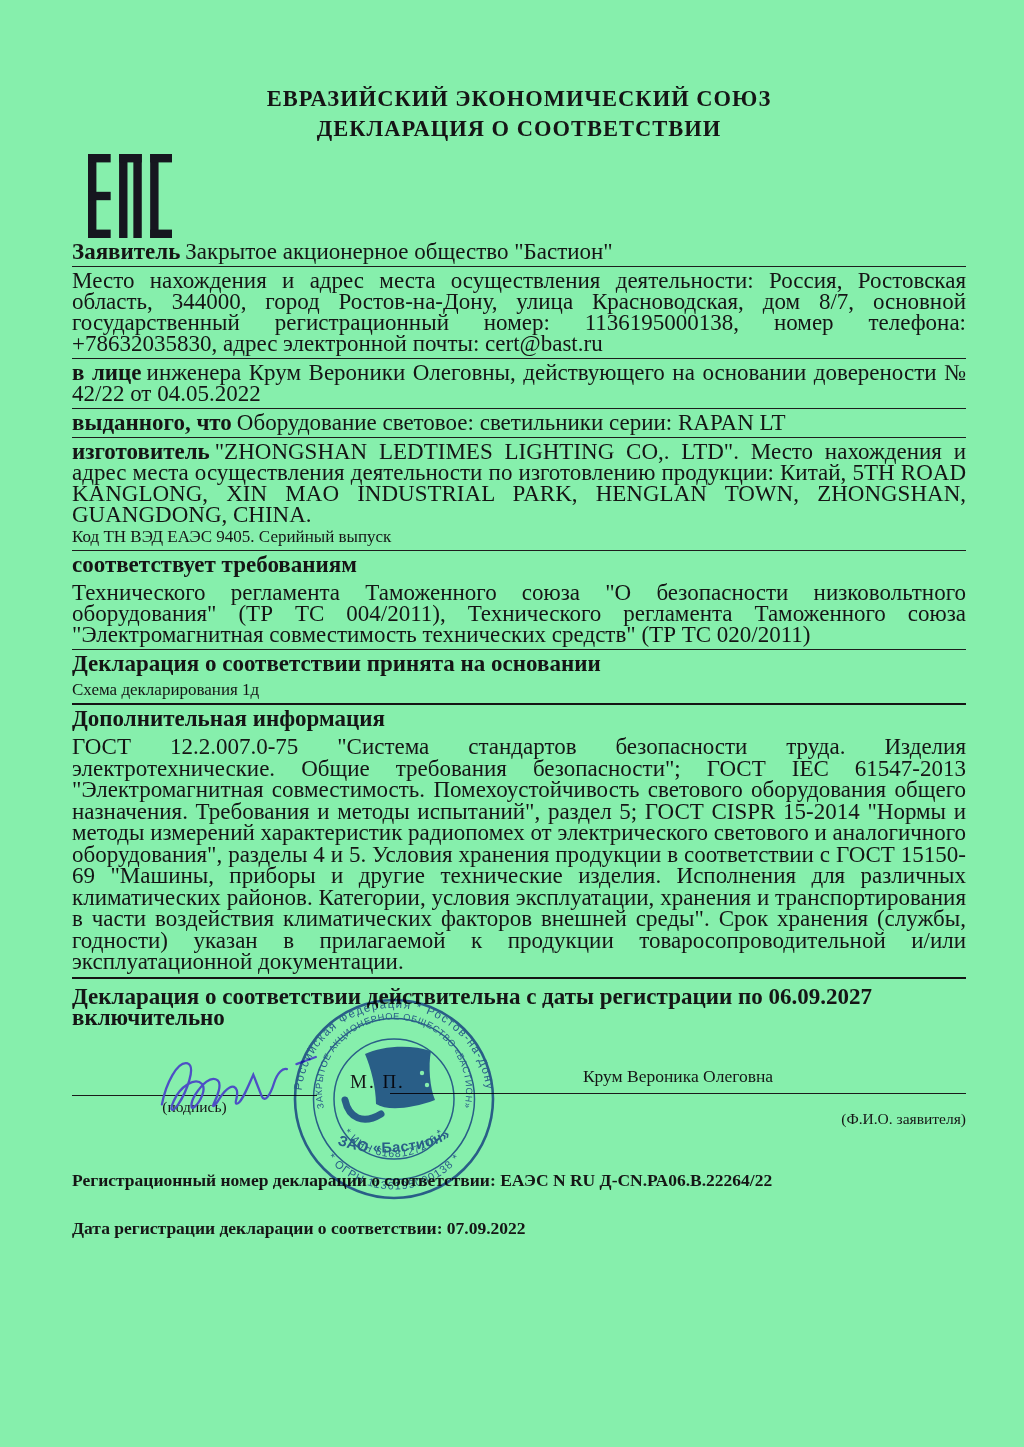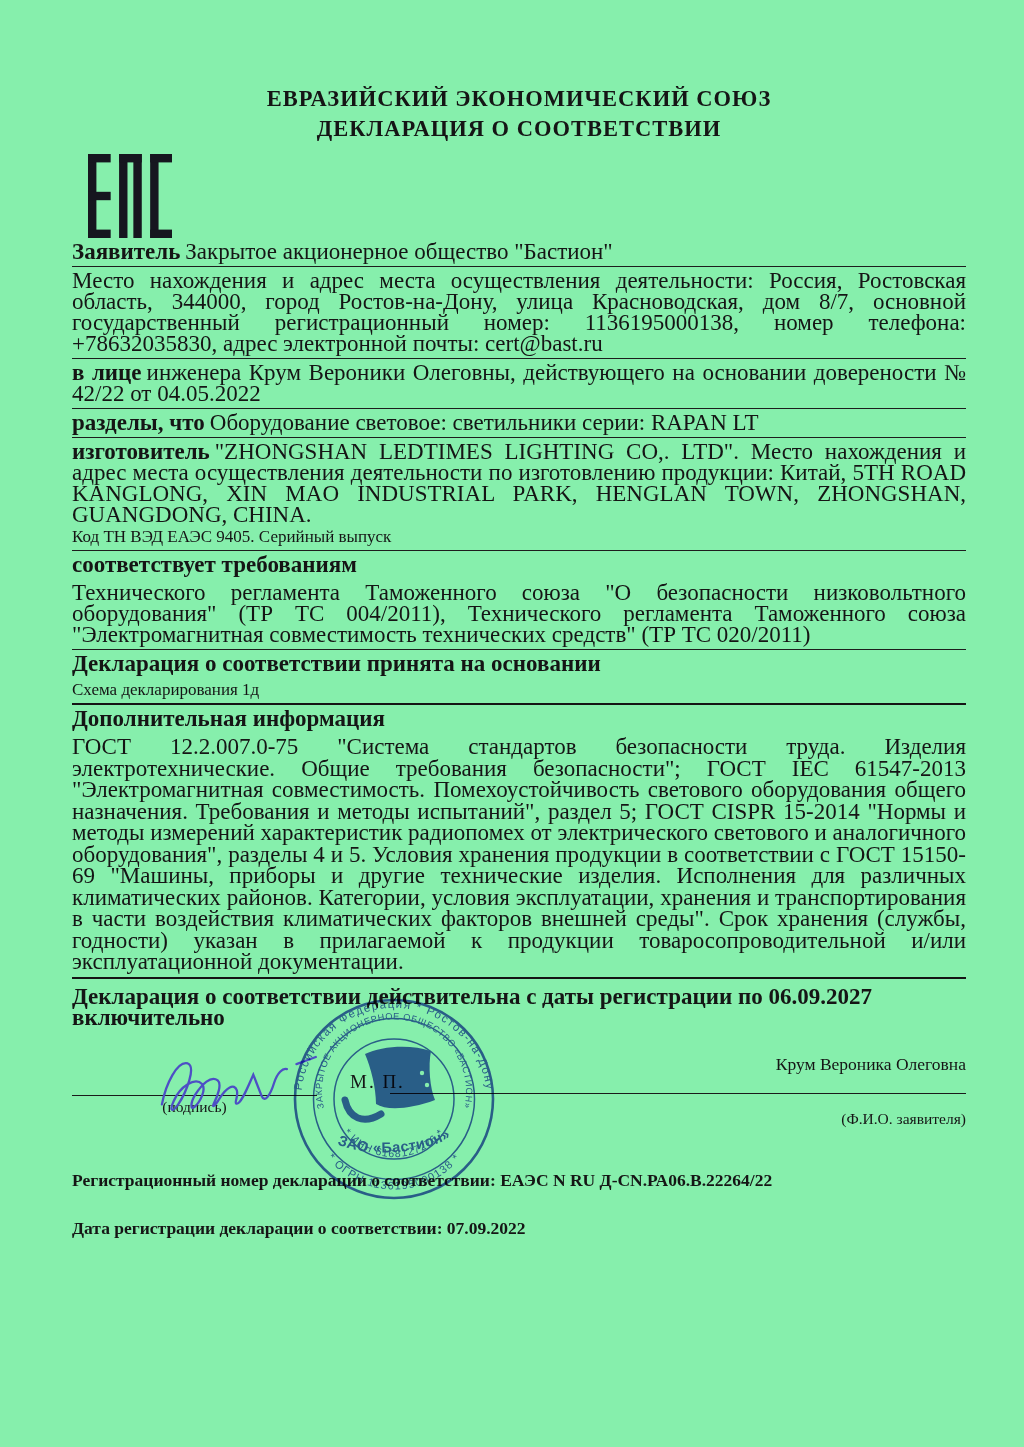--- a/index.html
+++ b/index.html
@@ -23,21 +23,21 @@
   .b { font-weight:bold; }
   .b.runin { padding-right:5px; }
   .heading { font-weight:bold; padding-top:6px; }
   .codeline { font-size:17px; line-height:21px; padding:1px 0 3px; }
 
   
   .sigblock { position:relative; margin-top:6px; height:98px; }
   .sig-line-left  { position:absolute; left:0px;   top:57px; width:245px; border-top:1.6px solid #1a1a1a; }
   .sig-line-right { position:absolute; left:318px; top:55px; width:576px; border-top:1.6px solid #1a1a1a; }
   .sig-caption-left  { position:absolute; left:0px;   top:60px; width:245px; text-align:center; font-size:15.5px; }
-  .sig-name          { position:absolute; left:318px; top:16px; width:576px; text-align:right; font-size:17.5px; }
+  .sig-name          { position:absolute; left:318px; top:28px; width:576px; text-align:center; font-size:17.5px; }
   .sig-caption-right { position:absolute; left:318px; top:72px; width:576px; text-align:right; font-size:15.5px; }
   .mp-text  { position:absolute; left:278px; top:33px; font-size:19px; letter-spacing:2px; z-index:1; }
   .sig-svg  { position:absolute; left:74px;  top:4px;  z-index:2; }
   .stamp-svg{ position:absolute; left:219px; top:-42px; z-index:3;
               mix-blend-mode:multiply; opacity:.93; }
 
   .reg-row  { margin:0; font-weight:bold; font-size:17.5px; line-height:24px; }
   .reg-row.first { margin-top:32px; }
   .reg-row.second { margin-top:24px; }
 
@@ -78,21 +78,21 @@
 
     <p class="row line j">
       <span>Место нахождения и адрес места осуществления деятельности: Россия, Ростовская область, 344000, город Ростов-на-Дону, улица Красноводская, дом 8/7, основной государственный регистрационный номер: 1136195000138, номер телефона: +78632035830, адрес электронной почты: cert@bast.ru</span>
     </p>
 
     <p class="row line j">
       <span class="b runin">в лице</span><span>инженера Крум Вероники Олеговны, действующего на основании доверености № 42/22 от 04.05.2022</span>
     </p>
 
     <p class="row line">
-      <span class="b runin">разделы, что</span><span>Оборудование световое: светильники серии: RAPAN LT</span>
+      <span class="b runin">выданного, что</span><span>Оборудование световое: светильники серии: RAPAN LT</span>
     </p>
 
     <div class="line">
       <p class="row j" style="padding-bottom:0;">
         <span class="b runin">изготовитель</span><span>"ZHONGSHAN LEDTIMES LIGHTING CO,. LTD". Место нахождения и адрес места осуществления деятельности по изготовлению продукции: Китай, 5TH ROAD KANGLONG, XIN MAO INDUSTRIAL PARK, HENGLAN TOWN, ZHONGSHAN, GUANGDONG, CHINA.</span>
       </p>
       <div class="codeline">Код ТН ВЭД ЕАЭС 9405. Серийный выпуск</div>
     </div>
 
     <p class="row heading">соответствует требованиям</p>

